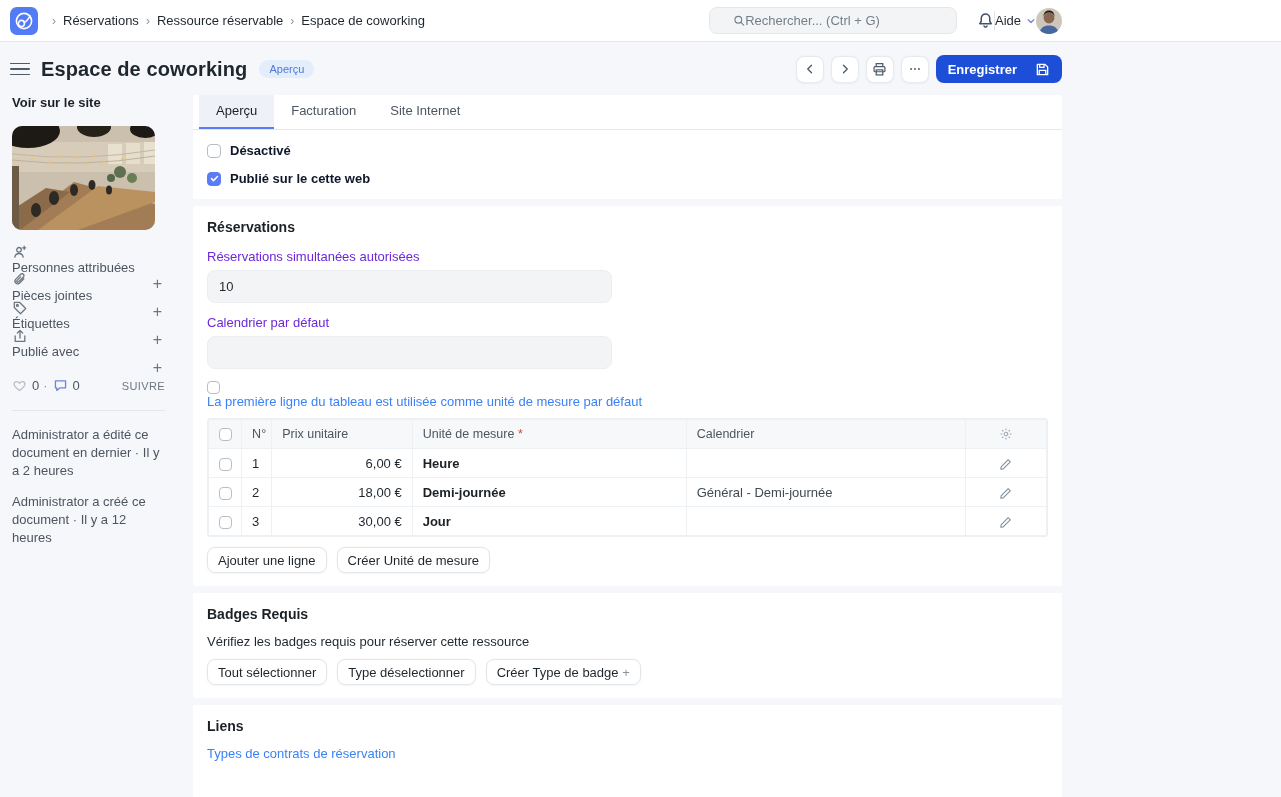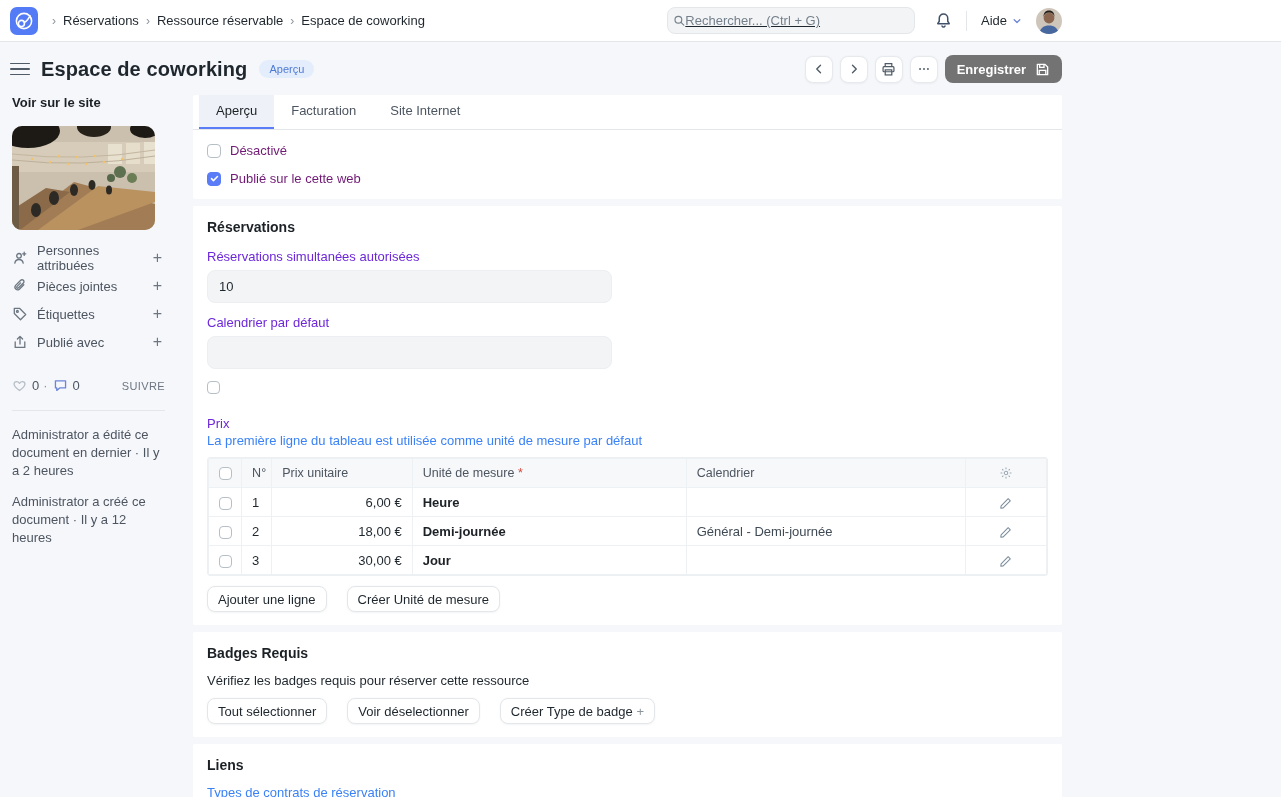--- a/index.html
+++ b/index.html
@@ -7,49 +7,49 @@
   body { font-family:"Liberation Sans", sans-serif; background:#f6f7fb; color:#1f272e; font-size:13px; }
   .container { width:1052px; margin-left:10px; }
 
   
   .navbar { height:42px; background:#fff; border-bottom:1px solid #e4e7ea; }
   .navbar .container { display:flex; align-items:center; height:100%; }
   .logo { width:28px; height:28px; border-radius:7px; background:#537bf5; display:flex; align-items:center; justify-content:center; flex:0 0 auto; cursor:pointer; }
   .crumbs { display:flex; align-items:center; gap:7px; margin-left:14px; color:#1f272e; }
   .crumb-sep { color:#8b949c; font-size:12px; }
   .crumb { cursor:pointer; }
-  .searchbox { margin-left:auto; width:248px; height:27px; background:#f3f4f6; border:1px solid #e4e7ea; border-radius:8px; display:flex; align-items:center; padding:0 5px; gap:0;text-decoration:underline; }
+  .searchbox { margin-left:auto; width:248px; height:27px; background:#f3f4f6; border:1px solid #e4e7ea; border-radius:8px; display:flex; align-items:center; padding:0 23px; gap:0; }
   .searchbox input { border:none; outline:none; background:transparent; font:inherit; color:#5b6770; width:100%; }
   .searchbox input::placeholder { color:#74808b; }
-  .nav-icons { display:flex; align-items:center; margin-left:20px; gap:14px; }
+  .nav-icons { display:flex; align-items:center; margin-left:20px; }
   .nav-divider { width:1px; height:20px; background:#e4e7ea; }
   .help { display:flex; align-items:center; gap:5px; color:#1f272e; cursor:pointer; }
   .avatar { width:26px; height:26px; border-radius:50%; overflow:hidden; cursor:pointer; flex:0 0 auto; }
 
   
   .page-head { padding-top:13px; }
   .page-head .container { display:flex; align-items:center; }
   .burger { width:20px; height:18px; display:flex; flex-direction:column; justify-content:center; gap:4px; cursor:pointer; }
   .burger span { height:1.6px; background:#4f5b67; border-radius:1px; }
   .doc-title { font-size:20px; font-weight:700; margin-left:11px; letter-spacing:.1px; }
   .badge { margin-left:12px; background:#e4edfc; color:#4e7ad4; font-size:11px; padding:3px 10px; border-radius:10px; }
   .head-actions { margin-left:auto; display:flex; align-items:center; gap:7px; }
   .icon-btn { width:28px; height:27px; background:#fff; border:1px solid #e7eaed; border-radius:8px; display:flex; align-items:center; justify-content:center; color:#4f5b67; cursor:pointer; box-shadow:0 .5px 2px rgba(25,39,52,.05); }
-  .btn-primary { background:#737373; color:#fff; border:none; border-radius:8px; height:28px; padding:0 12px; font:inherit; font-weight:600; display:flex; align-items:center; gap:9px; cursor:pointer; }
+  .btn-primary { background:#1d4ed8; color:#fff; border:none; border-radius:8px; height:28px; padding:0 12px; font:inherit; font-weight:600; display:flex; align-items:center; gap:18px; cursor:pointer; }
 
   
   .layout { display:flex; align-items:flex-start; }
   .side { width:153px; margin-left:12px; padding-top:12px; flex:0 0 auto; }
   .main { width:869px; margin-left:28px; padding-top:12px; flex:0 0 auto; }
 
   
   .view-site { font-weight:700; font-size:13px; color:#1c2126; cursor:pointer; }
   .side-photo { margin-top:16px; width:143px; height:104px; border-radius:10px; overflow:hidden; cursor:pointer; }
   .side-menu { margin-top:14px; }
-  .side-item { display:flex; align-items:center; height:28px; color:#4c5560; cursor:pointer; }
+  .side-item { display:flex; height:28px; color:#4c5560; cursor:pointer;flex-direction:column; }
   .side-item .si-icon { width:16px; height:16px; margin-right:9px; color:#6c7680; flex:0 0 auto; }
   .side-item .plus { margin-left:auto; font-size:16px; color:#6c7680; padding-right:3px; }
   .likes-row { display:flex; align-items:center; margin-top:22px; color:#4c5560; }
   .likes-row .num { margin:0 4px 0 5px; }
   .follow { margin-left:auto; font-size:11px; letter-spacing:.4px; color:#6c7680; cursor:pointer; }
   .side-hr { border:none; border-top:1px solid #e4e7ea; margin:17px 0 15px; }
   .side-note { color:#4c5560; line-height:1.38; margin-bottom:13px; width:150px; }
 
   
   .card { background:#fff; border-radius:2px; margin-bottom:7px; }
@@ -59,21 +59,21 @@
   .tabbar { display:flex; border-bottom:1px solid #e4e7ea; padding-left:6px; }
   .tab { padding:8px 17px 9px; color:#4c5560; cursor:pointer; border-bottom:2px solid transparent; }
   .tab.active { background:#eef2f8; color:#1c2126; border-bottom-color:#5b7cf7; font-weight:500; }
 
   
   .check-row { display:flex; align-items:center; gap:9px; margin-bottom:13px; cursor:pointer; }
   .check-row:last-child { margin-bottom:0; }
   .cb { width:14px; height:14px; border-radius:4px; border:1.5px solid #b6bec6; background:#fff; flex:0 0 auto; display:flex; align-items:center; justify-content:center; }
   .cb.checked { background:#5b7cf7; border-color:#5b7cf7; }
   .cb-sm { width:13px; height:13px; }
-  .check-label { color:#701a75; }
+  .check-label { color:#0f172a;font-weight:bold; }
 
   .section-heading { font-size:14px; font-weight:700; color:#1c2126; }
   .field-label { color:#6d28d9; margin-bottom:6px; }
   .control-input { width:405px; height:33px; background:#f3f4f6; border:1px solid #eceef1; border-radius:8px; padding:0 11px; font:inherit; color:#1f272e; outline:none; }
   .mt14 { margin-top:14px; } .mt12 { margin-top:12px; } .mt22 { margin-top:22px; }
 
   
   .grid { border:1px solid #edf0f2; border-radius:3px; margin-top:9px; }
   table { border-collapse:collapse; table-layout:fixed; width:100%; }
   col.c-check{width:33px} col.c-num{width:30px} col.c-price{width:140px} col.c-uom{width:273px} col.c-cal{width:278px} col.c-gear{width:81px}
@@ -81,21 +81,21 @@
   thead th { background:#f7f8fa; color:#4c5560; font-size:12.5px; }
   th.center, td.center { text-align:center; padding:0; }
   td.price { text-align:right; color:#1f272e; }
   td.uom { font-weight:700; color:#1c2126; }
   td.cal { color:#3f4a54; }
   .req { color:#d1493f; }
   .gear-i { color:#9aa8b5; vertical-align:middle; }
   .pencil { color:#7c8d9c; cursor:pointer; vertical-align:middle; }
 
   .btn-default { background:#fff; border:1px solid #e4e7ea; border-radius:8px; height:26px; padding:0 10px; font:inherit; font-size:13px; color:#1f272e; cursor:pointer; box-shadow:0 .5px 2px rgba(25,39,52,.05); }
-  .btn-row { display:flex; gap:20px; margin-top:10px; }
+  .btn-row { display:flex; gap:10px; margin-top:10px; }
   .plus-gray { color:#8b949c; }
 
   .desc-text { color:#3b82f6; }
 </style>
 </head>
 <body>
 
 <div class="navbar">
   <div class="container">
     <div class="logo">
@@ -320,21 +320,20 @@
         <div class="field-label mt14">Réservations simultanées autorisées</div>
         <input class="control-input" type="text" value="10" style="">
 
         <div class="field-label mt12">Calendrier par défaut</div>
         <input class="control-input" type="text" value="" style="">
 
         <div class="check-row mt12" style="margin-bottom:0">
           <span class="cb cb-sm"></span>
         </div>
 
-        <div class="field-label mt22" style="margin-bottom:2px">Prix</div>
         <div class="desc-text">La première ligne du tableau est utilisée comme unité de mesure par défaut</div>
 
         <div class="grid">
           <table>
             <colgroup>
                 <col class="c-check">
                 <col class="c-num">
                 <col class="c-price">
                 <col class="c-uom">
                 <col class="c-cal">
@@ -396,21 +395,21 @@
         </div>
       </div>
     </div>
 
     <div class="card">
       <div class="card-pad">
         <h2 class="section-heading">Badges Requis</h2>
         <div class="desc-text mt12" style="color:#1f272e">Vérifiez les badges requis pour réserver cette ressource</div>
         <div class="btn-row">
           <button class="btn-default">Tout sélectionner</button>
-          <button class="btn-default">Voir déselectionner</button>
+          <button class="btn-default">Type déselectionner</button>
           <button class="btn-default">
             <span>Créer Type de badge</span>
             <span class="plus-gray">+</span>
           </button>
         </div>
       </div>
     </div>
 
     <div class="card" style="min-height:110px">
       <div class="card-pad">

